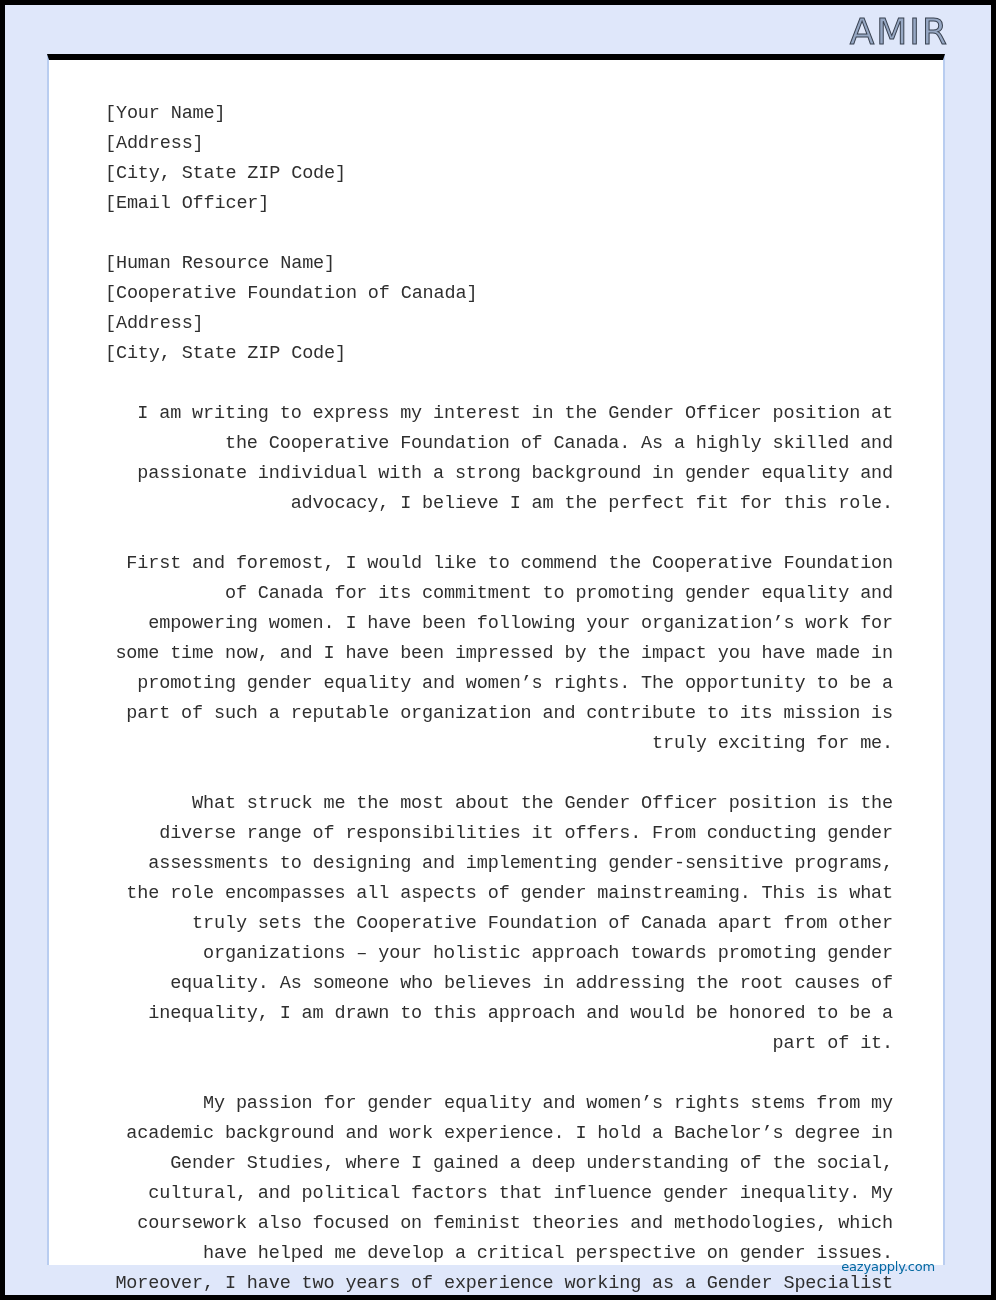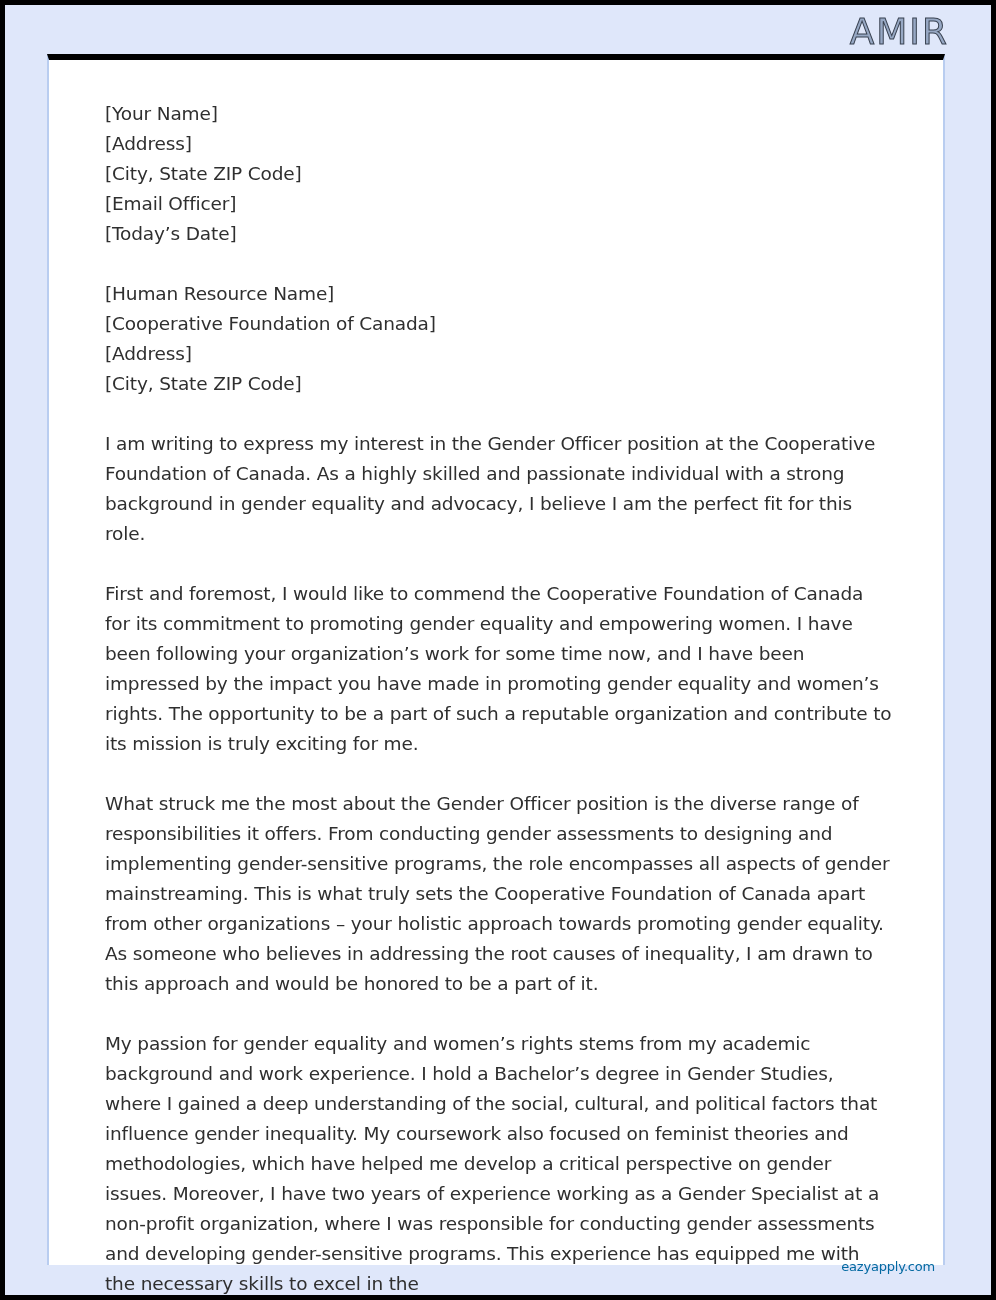--- a/index.html
+++ b/index.html
@@ -53,24 +53,24 @@
     left:0; top:0;
     width:894px;
     padding:39px 50px 0 56px;
     font-family:"DejaVu Sans", sans-serif;
     font-size:18.5px;
     line-height:30px;
     color:#2f2f2f;
     letter-spacing:-0.15px;
   }
 
-  .blk { margin:0 0 30px 0; }
+  .blk { margin:0 0 30px 0;font-family:Liberation Mono, monospace; }
   .blk:last-child { margin-bottom:0; }
   .line { display:block; white-space:nowrap; }
-  .para { text-align:left; }
+  .para { text-align:right; }
 
   
   #watermark {
     position:absolute;
     right:8px;
     top:1199px;
     font-family:"DejaVu Sans", sans-serif;
     font-size:13px;
     color:#0369a1;
     white-space:nowrap;
@@ -85,21 +85,20 @@
   <div id="brand">AMIR</div>
 
   <div id="page">
     <div id="doc">
 
       <div class="blk">
         <span class="line">[Your Name]</span>
         <span class="line">[Address]</span>
         <span class="line">[City, State ZIP Code]</span>
         <span class="line">[Email Officer]</span>
-        <span class="line">[Today’s Date]</span>
       </div>
 
       <div class="blk">
         <span class="line">[Human Resource Name]</span>
         <span class="line">[Cooperative Foundation of Canada]</span>
         <span class="line">[Address]</span>
         <span class="line">[City, State ZIP Code]</span>
       </div>
 
 

